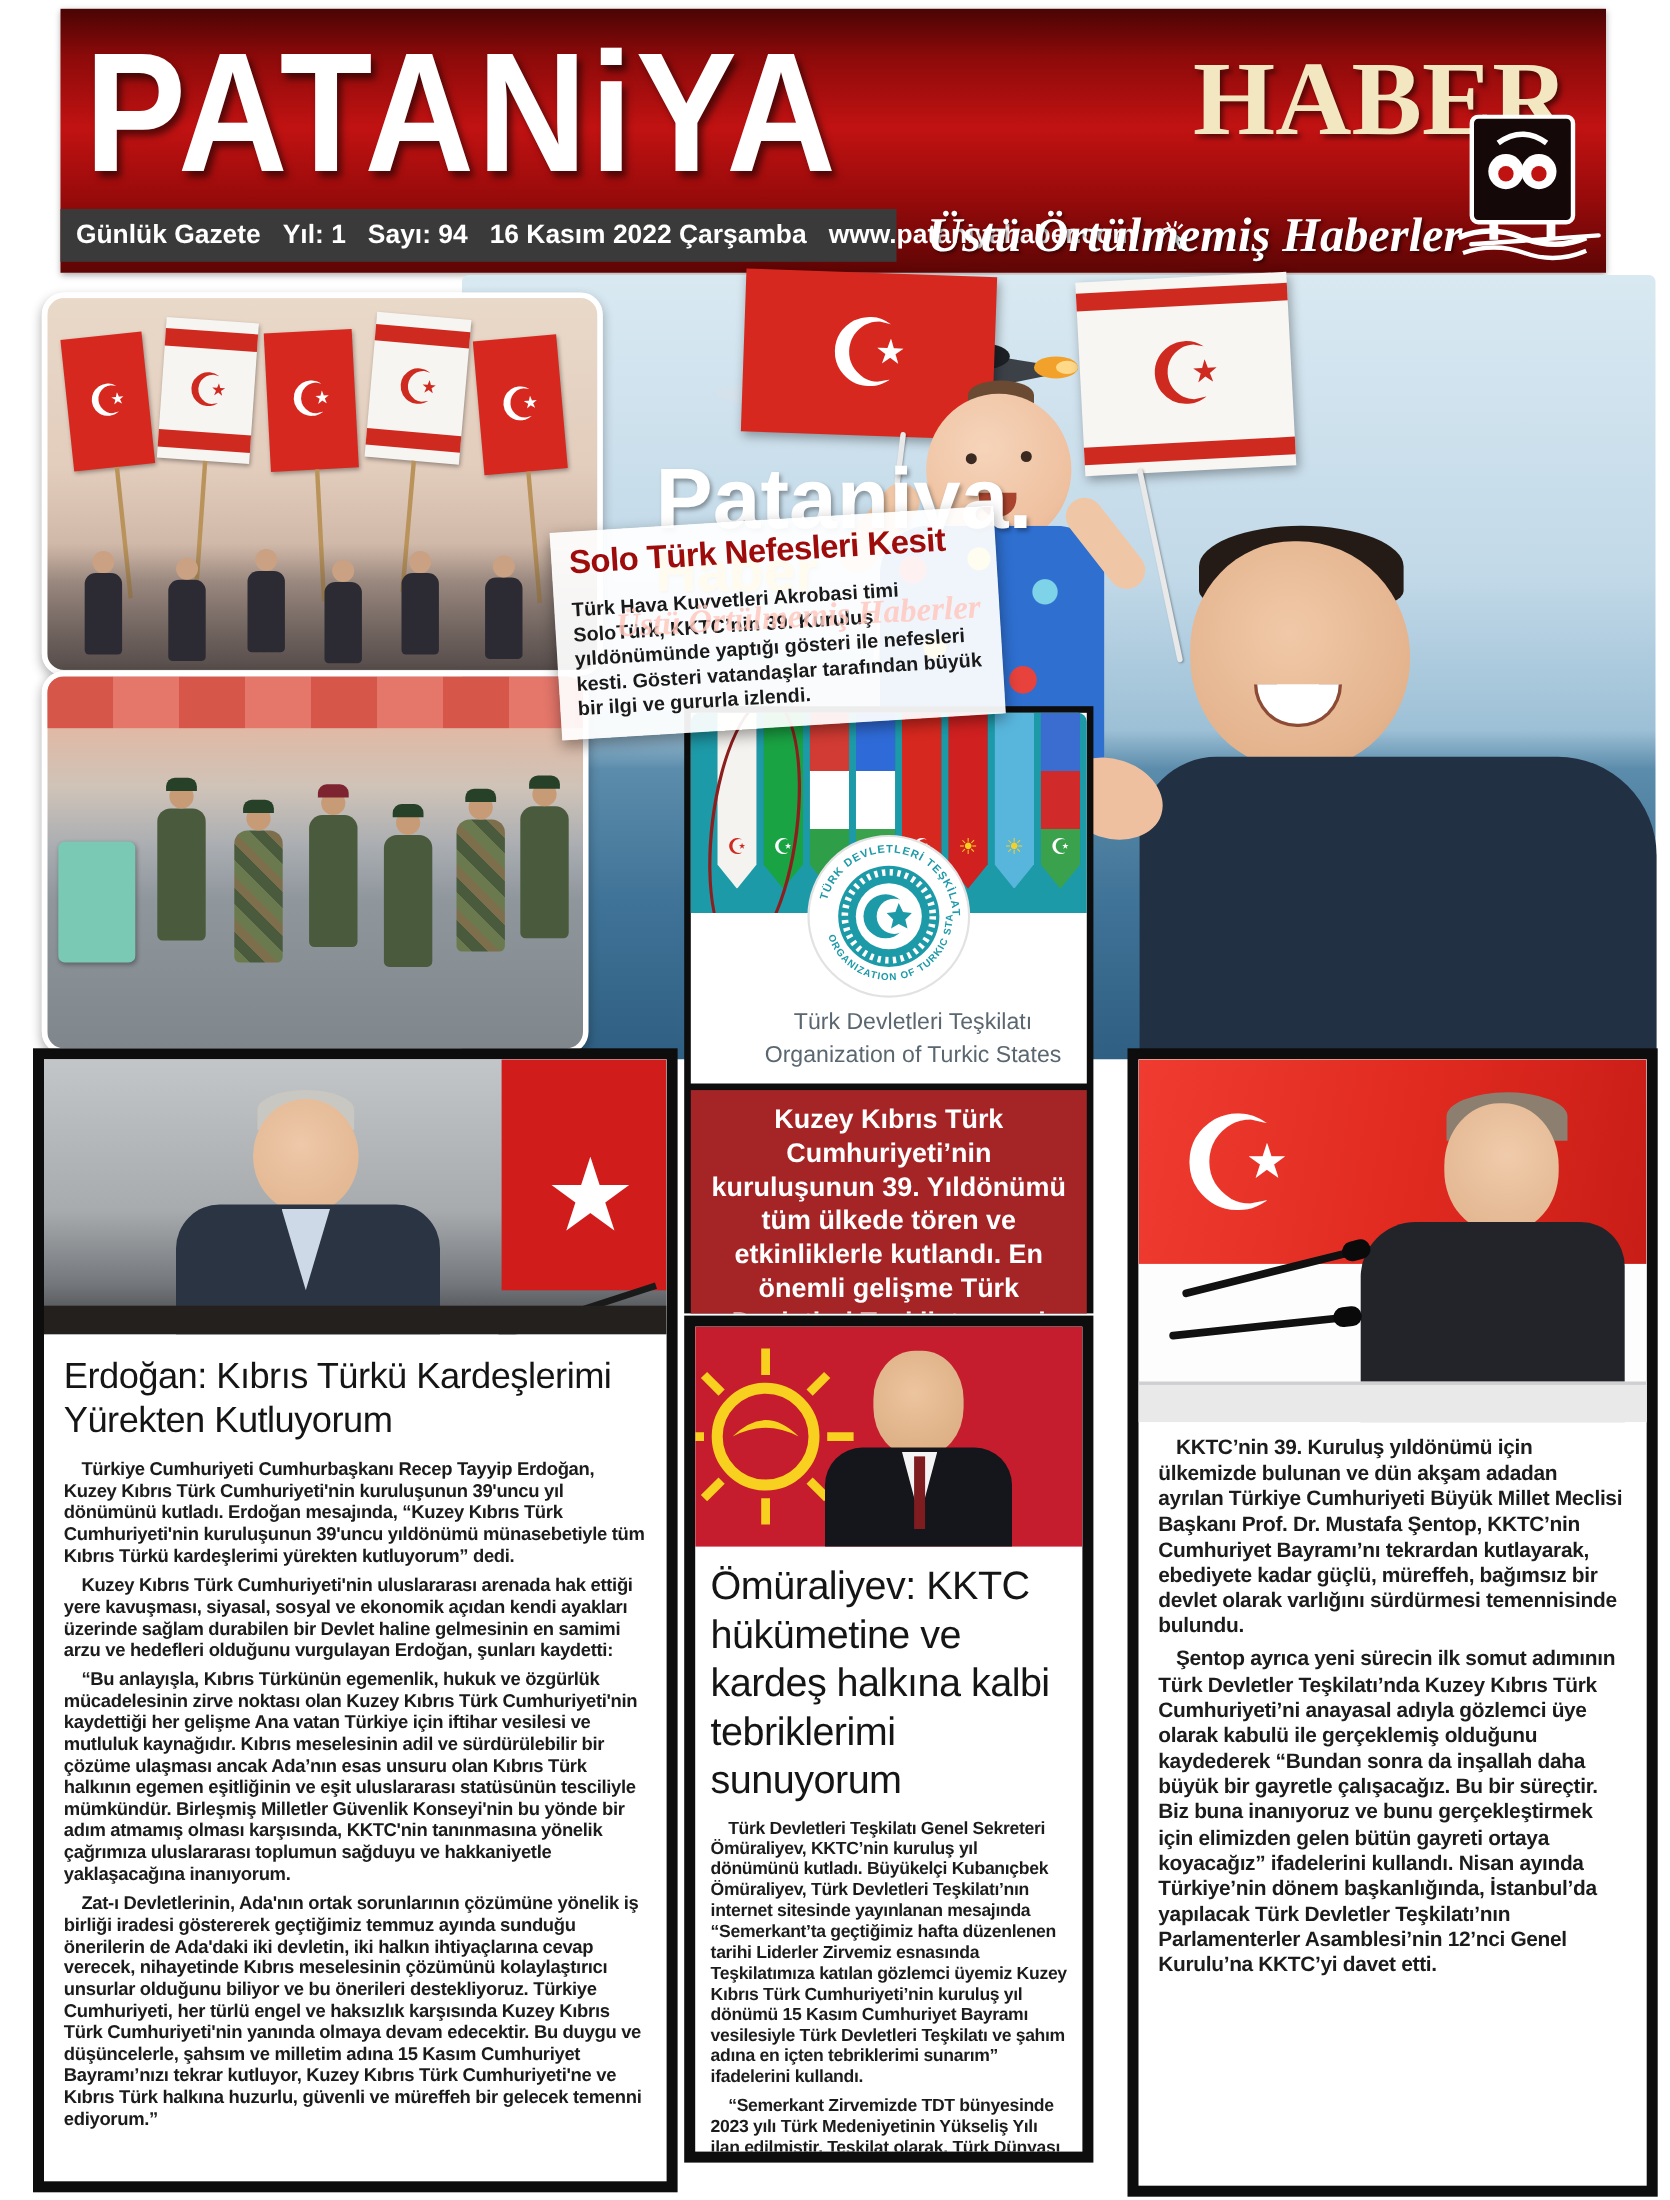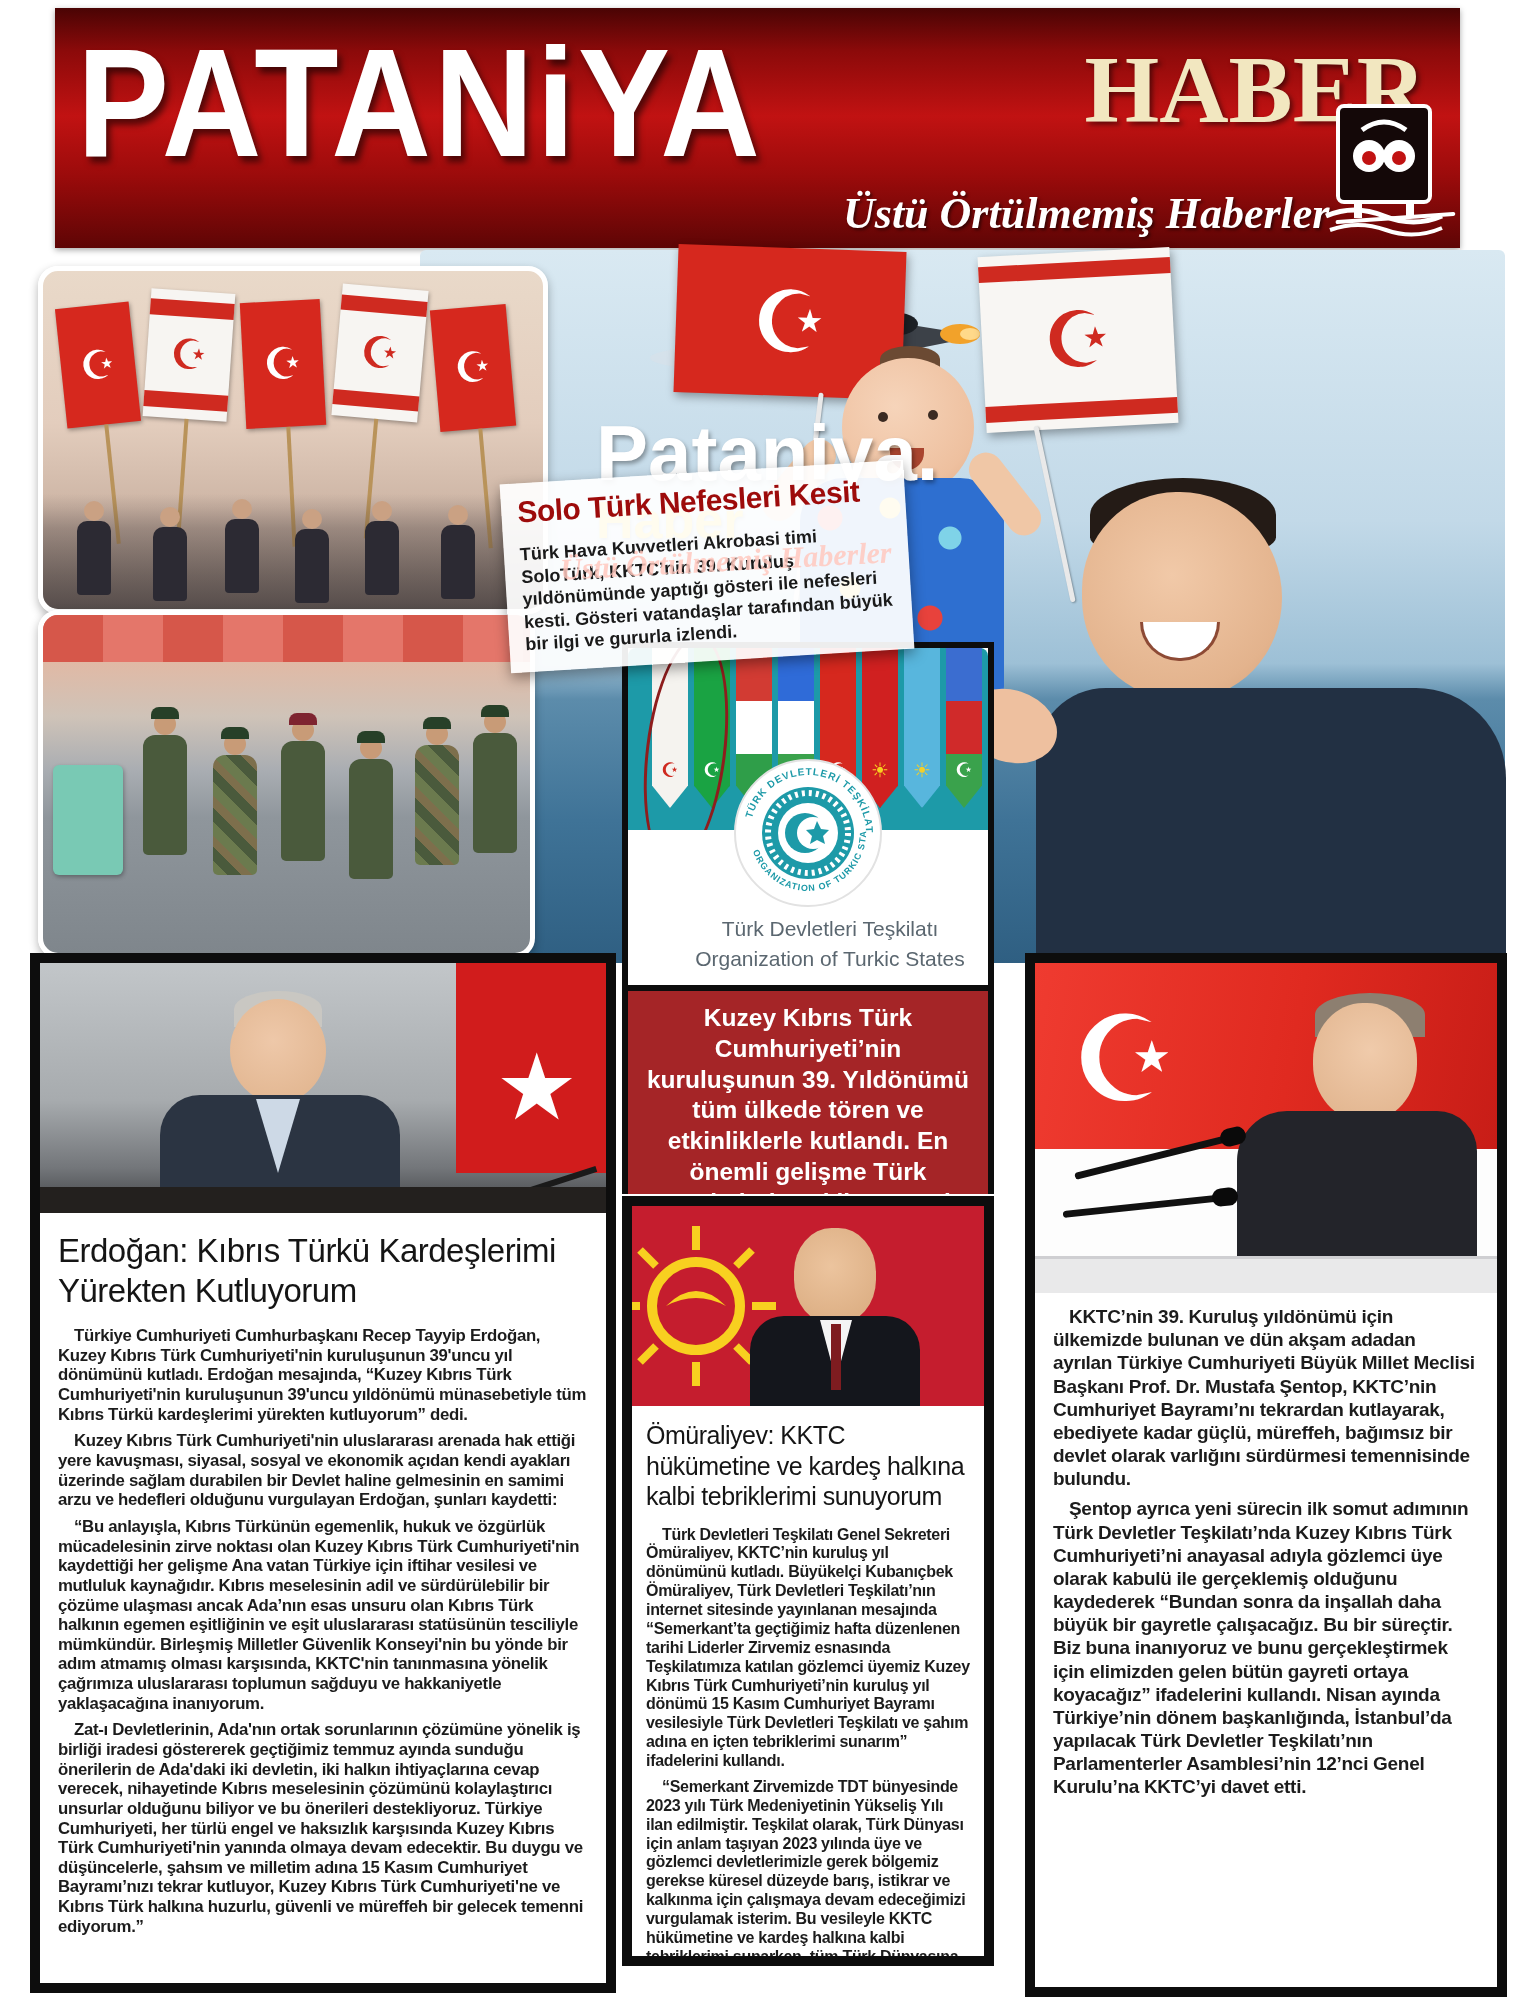--- a/index.html
+++ b/index.html
@@ -124,21 +124,21 @@
     font-size:24.5px;line-height:1.26;padding:12px 10px;}
 
   
   .artbox{background:#0d0d0d;padding:10px;box-sizing:border-box;}
   .artbox .inner{background:#fff;height:100%;box-sizing:border-box;overflow:hidden;}
   .art-left{left:30px;top:953px;width:586px;height:1040px;}
   .art-mid{left:622px;top:1196px;width:372px;height:770px;}
   .art-right{left:1025px;top:953px;width:482px;height:1044px;}
   .headline{font-weight:normal;color:#151515;letter-spacing:-.5px;}
   .art-left .headline{font-size:33px;line-height:1.2;padding:18px 18px 6px;}
-  .art-mid .headline{font-size:25px;line-height:1.22;padding:14px 14px 4px;}
+  .art-mid .headline{font-size:36px;line-height:1.22;padding:14px 14px 4px;}
   .art-right .headline{font-size:37px;line-height:1.28;padding:20px 18px 8px;}
   .bodytext{color:#1c1c1c;font-weight:bold;letter-spacing:-.3px;}
   .art-left .bodytext{font-size:16.8px;line-height:1.17;padding:10px 18px 0;}
   .art-mid .bodytext{font-size:16px;line-height:1.18;padding:10px 14px 0;}
   .art-right .bodytext{font-size:19px;line-height:1.22;padding:12px 18px 0;}
   .bodytext p{margin:0 0 7px;text-indent:16px;}
 
   
   .ph{position:relative;overflow:hidden;}
   .ph-erdogan{height:250px;background:linear-gradient(180deg,#c2c6c9 0%,#a7abae 55%,#73767a 82%,#3c3e41 100%);}
@@ -179,20 +179,36 @@
 </style>
 </head>
 <body>
 
 <div class="page">
 
   <div class="abs masthead">
     <div class="abs m-title">PATANiYA</div>
     <div class="abs m-haber">HABER</div>
 
+    <div class="abs m-infobar">
+      <span>Günlük Gazete</span>
+      <span>Yıl: 1</span>
+      <span>Sayı: 94</span>
+      <span>16 Kasım 2022 Çarşamba</span>
+      <span>www.pataniyahaber.com</span>
+      <svg class="m-cursor" viewBox="0 0 30 30">
+        <g stroke="#fff" stroke-width="2" fill="none">
+          <path d="M4 10 L10 8"></path>
+            <path d="M8 3 L11 8"></path>
+            <path d="M16 2 L15 7"></path>
+            <path d="M22 5 L18 9"></path>
+        </g>
+        <path d="M13 11 L25 20 L19 21 L22 27 L19 28 L16 22 L12 25 Z" fill="#fff" stroke="#222" stroke-width="1"></path>
+      </svg>
+    </div>
 
     <div class="abs m-tagline">
       <span>Üstü Örtülmemiş Haberler</span><span class="swash"></span>
     </div>
 
     <svg class="abs m-kilroy" viewBox="0 0 120 134">
       <rect x="14" y="2" width="92" height="96" rx="6" fill="#140808" stroke="#fff" stroke-width="4"></rect>
       <path d="M2 112 Q30 100 60 112 T118 112" stroke="#fff" stroke-width="5" fill="none"></path>
       <path d="M6 126 Q34 116 62 126 T118 124" stroke="#fff" stroke-width="4" fill="none"></path>
       <circle cx="45" cy="52" r="16" fill="#fff"></circle>

